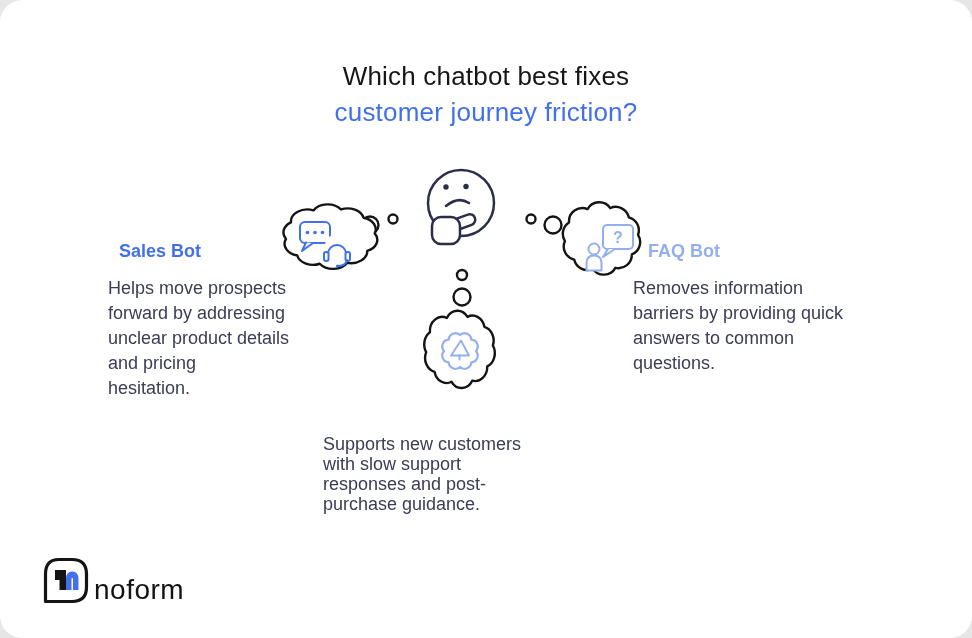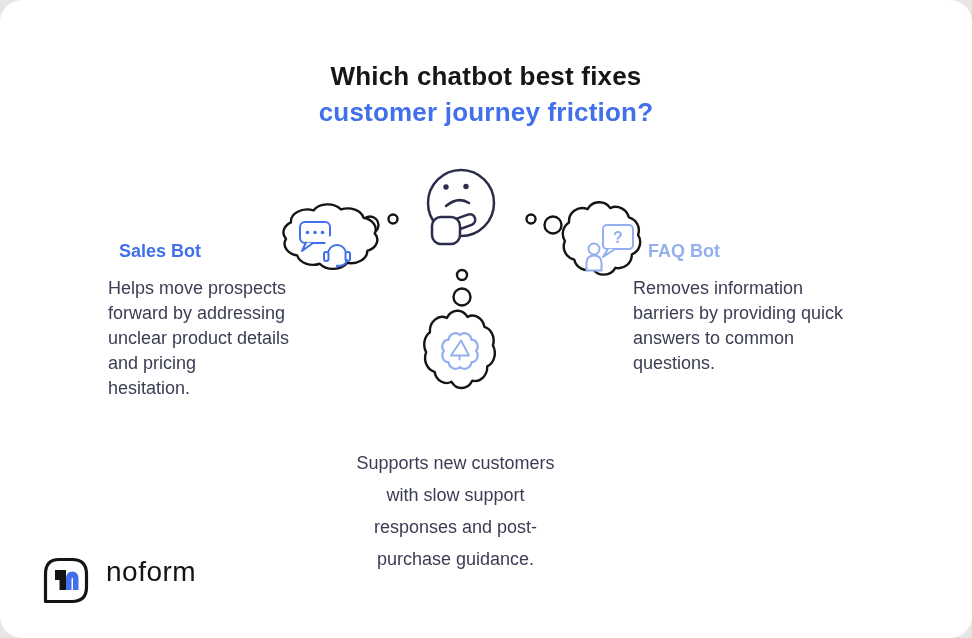--- a/index.html
+++ b/index.html
@@ -10,33 +10,33 @@
     --line-dark:#141414;
     --face-navy:#2B2E4A;
     --card-bg:#FFFFFF;
     --page-bg:#E6E6E6;
   }
   *{margin:0;padding:0;box-sizing:border-box;}
   html,body{width:972px;height:638px;}
   body{font-family:"Liberation Sans",sans-serif;background:var(--page-bg);}
   .page{position:relative;width:972px;height:638px;background:var(--page-bg);}
   .card{position:absolute;inset:0;background:var(--card-bg);border-radius:22px;overflow:hidden;}
-  .title{position:absolute;top:58px;left:0;width:972px;text-align:center;font-weight:700;line-height:36px;}
+  .title{position:absolute;top:58px;left:0;width:972px;text-align:center;font-weight:400;line-height:36px;}
   .title .t1{font-size:26px;color:#161616;letter-spacing:.2px;}
   .title .t2{font-size:26px;color:var(--accent-blue);letter-spacing:.2px;}
   .scene{position:absolute;left:0;top:0;width:972px;height:638px;}
   .bot-label{position:absolute;font-size:18px;font-weight:700;}
   .label-sales{left:50px;top:241px;width:220px;text-align:center;color:var(--accent-blue);}
   .label-faq{left:648px;top:241px;color:var(--light-blue);}
   .label-onboarding{left:328px;top:399px;width:240px;text-align:center;color:var(--periwinkle);}
   .desc{position:absolute;font-size:18px;line-height:25px;color:var(--body-text);white-space:pre-line;}
   .desc-sales{left:62px;top:276px;width:230px;margin-left:46px;}
   .desc-faq{left:633px;top:276px;width:260px;}
-  .desc-onboarding{left:323px;top:434px;width:265px;text-align:center;line-height:32px;margin-top:13px;}
-  .logo{position:absolute;left:42px;top:556px;display:flex;align-items:flex-start;gap:16px;}
+  .desc-onboarding{left:323px;top:434px;width:265px;text-align:left;line-height:20px;}
+  .logo{position:absolute;left:42px;top:556px;display:flex;align-items:flex-end;gap:4px;}
   .logo-text{font-size:28px;font-weight:500;color:#131313;letter-spacing:.5px;}
   
   .ln{stroke:var(--line-dark);stroke-width:2.4;fill:#fff;}
   .face-stroke{stroke:var(--face-navy);stroke-width:2.5;fill:none;stroke-linecap:round;}
   .face-fill{fill:var(--face-navy);stroke:none;}
   .hand{fill:#fff;stroke:var(--face-navy);stroke-width:2.5;stroke-linejoin:round;}
   .blue-ic{stroke:var(--accent-blue);stroke-width:2;fill:#fff;stroke-linejoin:round;stroke-linecap:round;}
   .blue-ic-line{stroke:var(--accent-blue);stroke-width:2;fill:none;stroke-linejoin:round;stroke-linecap:round;}
   .blue-ic-dot{fill:var(--accent-blue);stroke:none;}
   .lblue-ic{stroke:var(--light-blue);stroke-width:2;fill:#fff;stroke-linejoin:round;stroke-linecap:round;}

